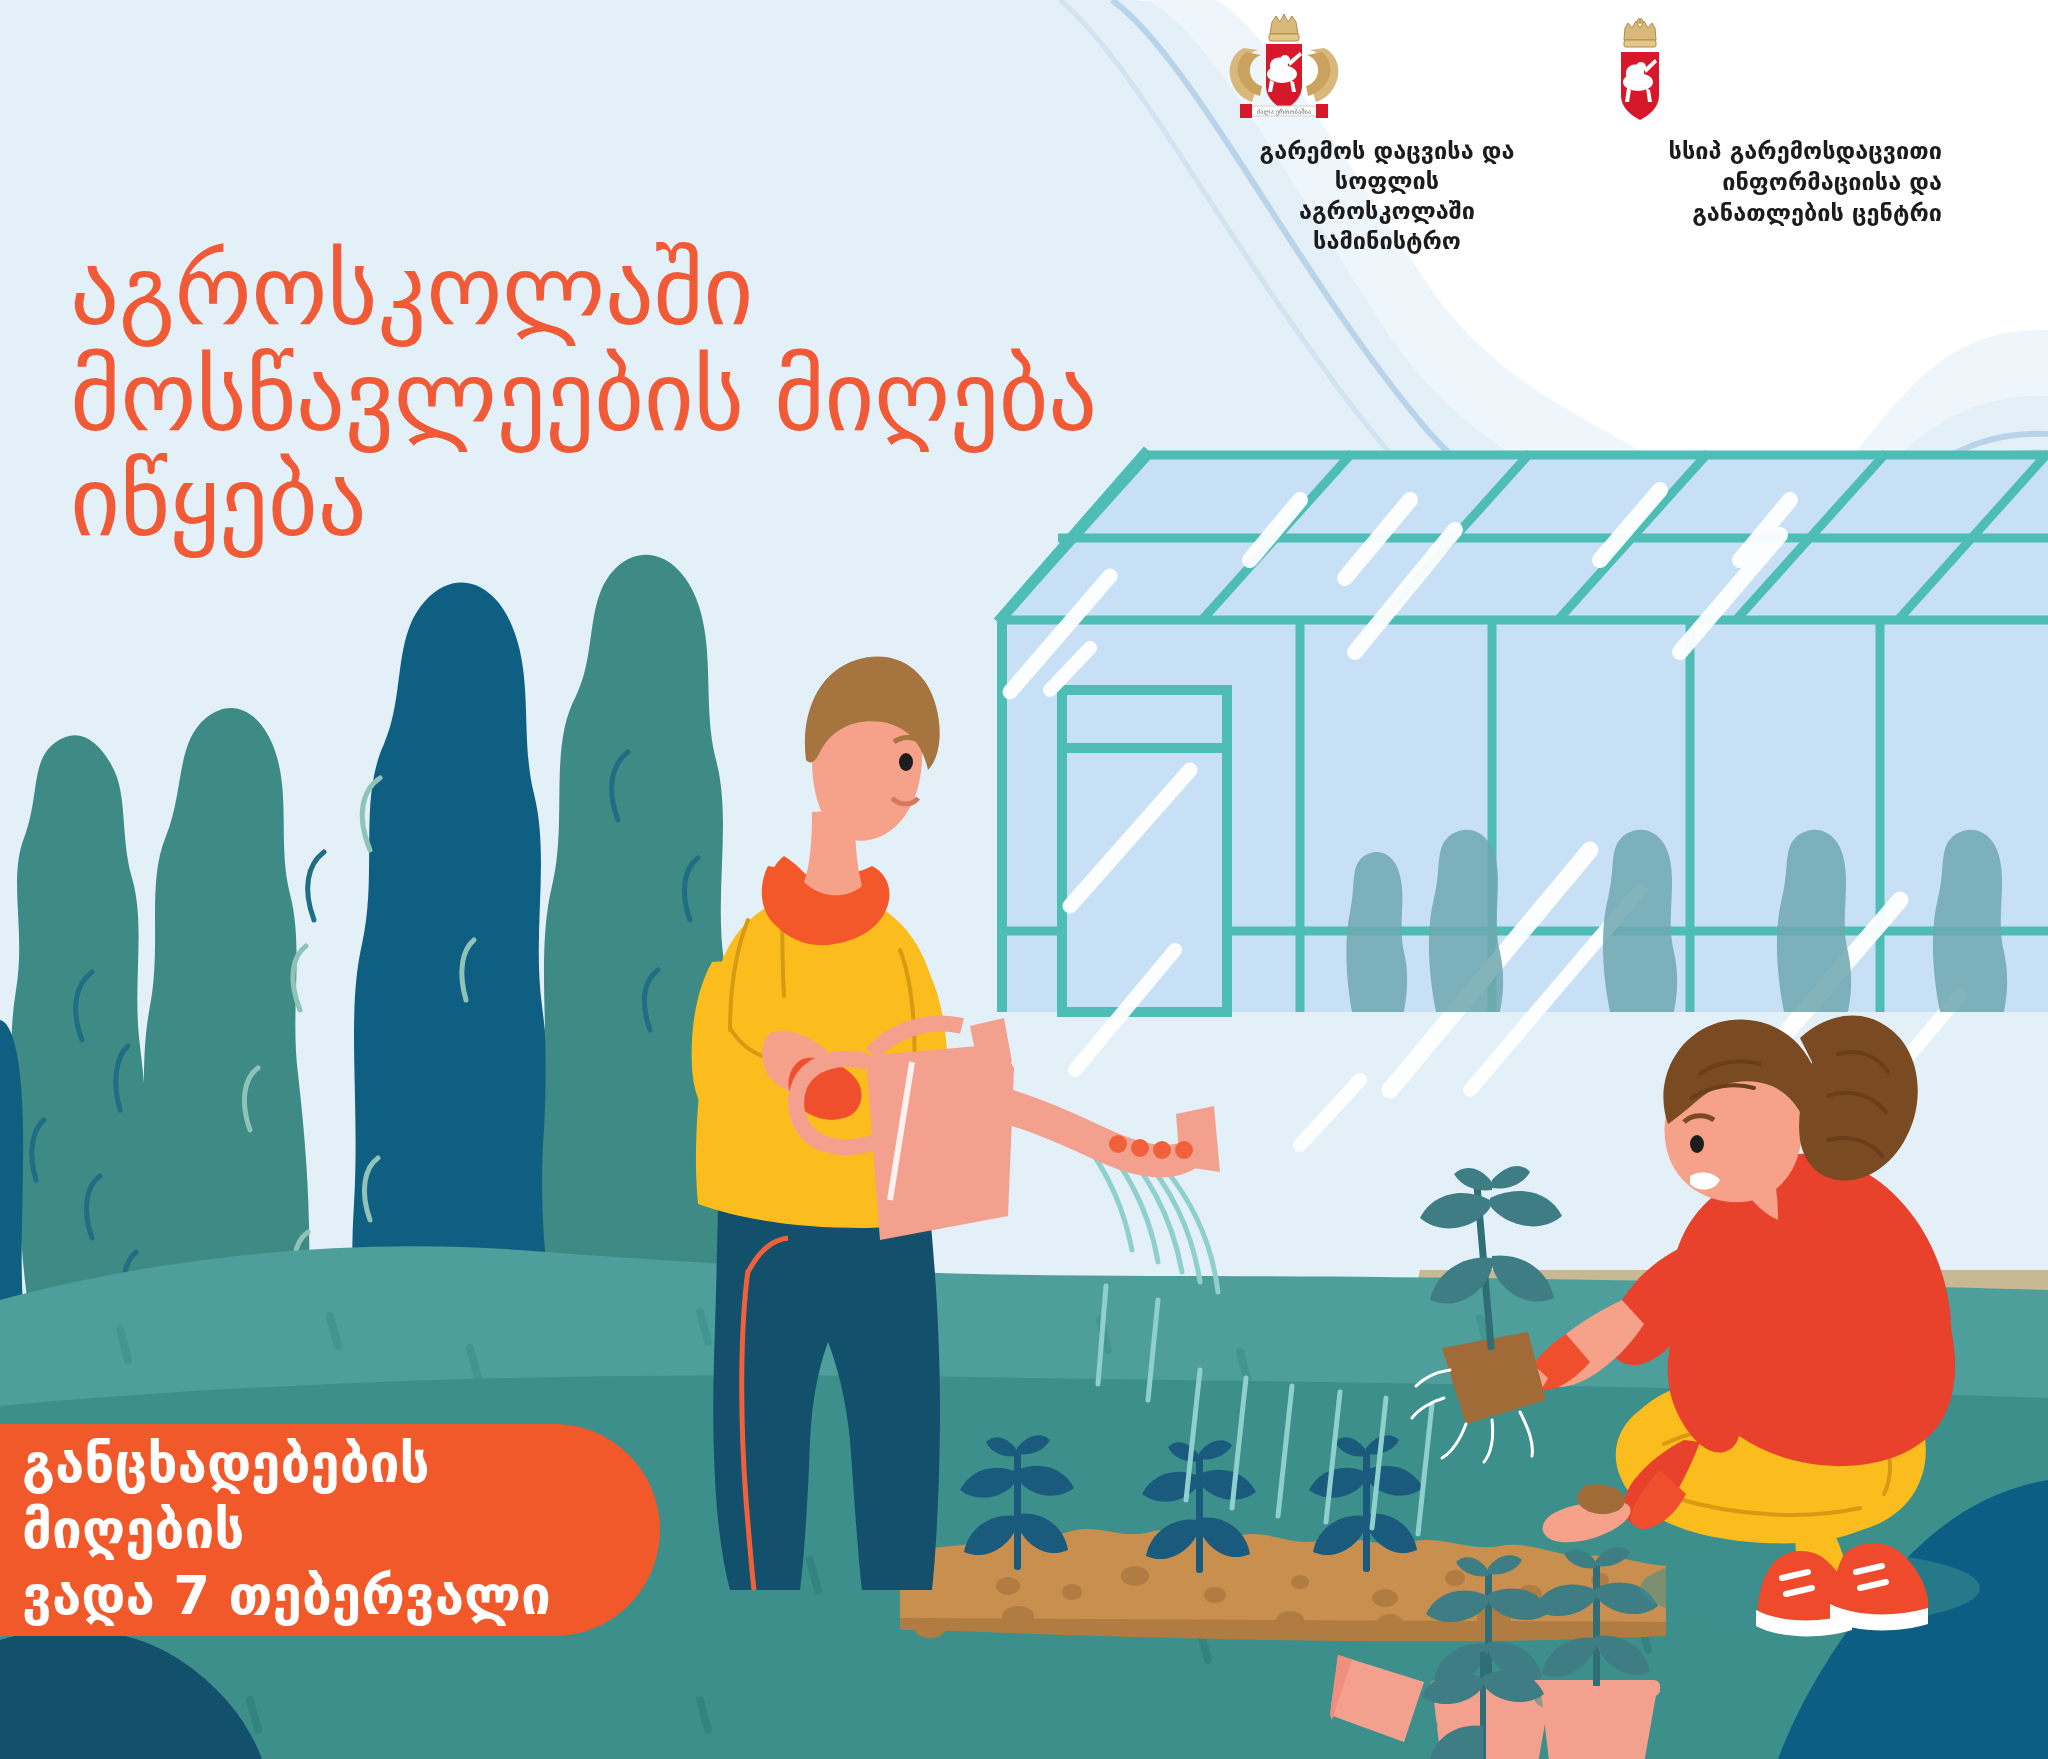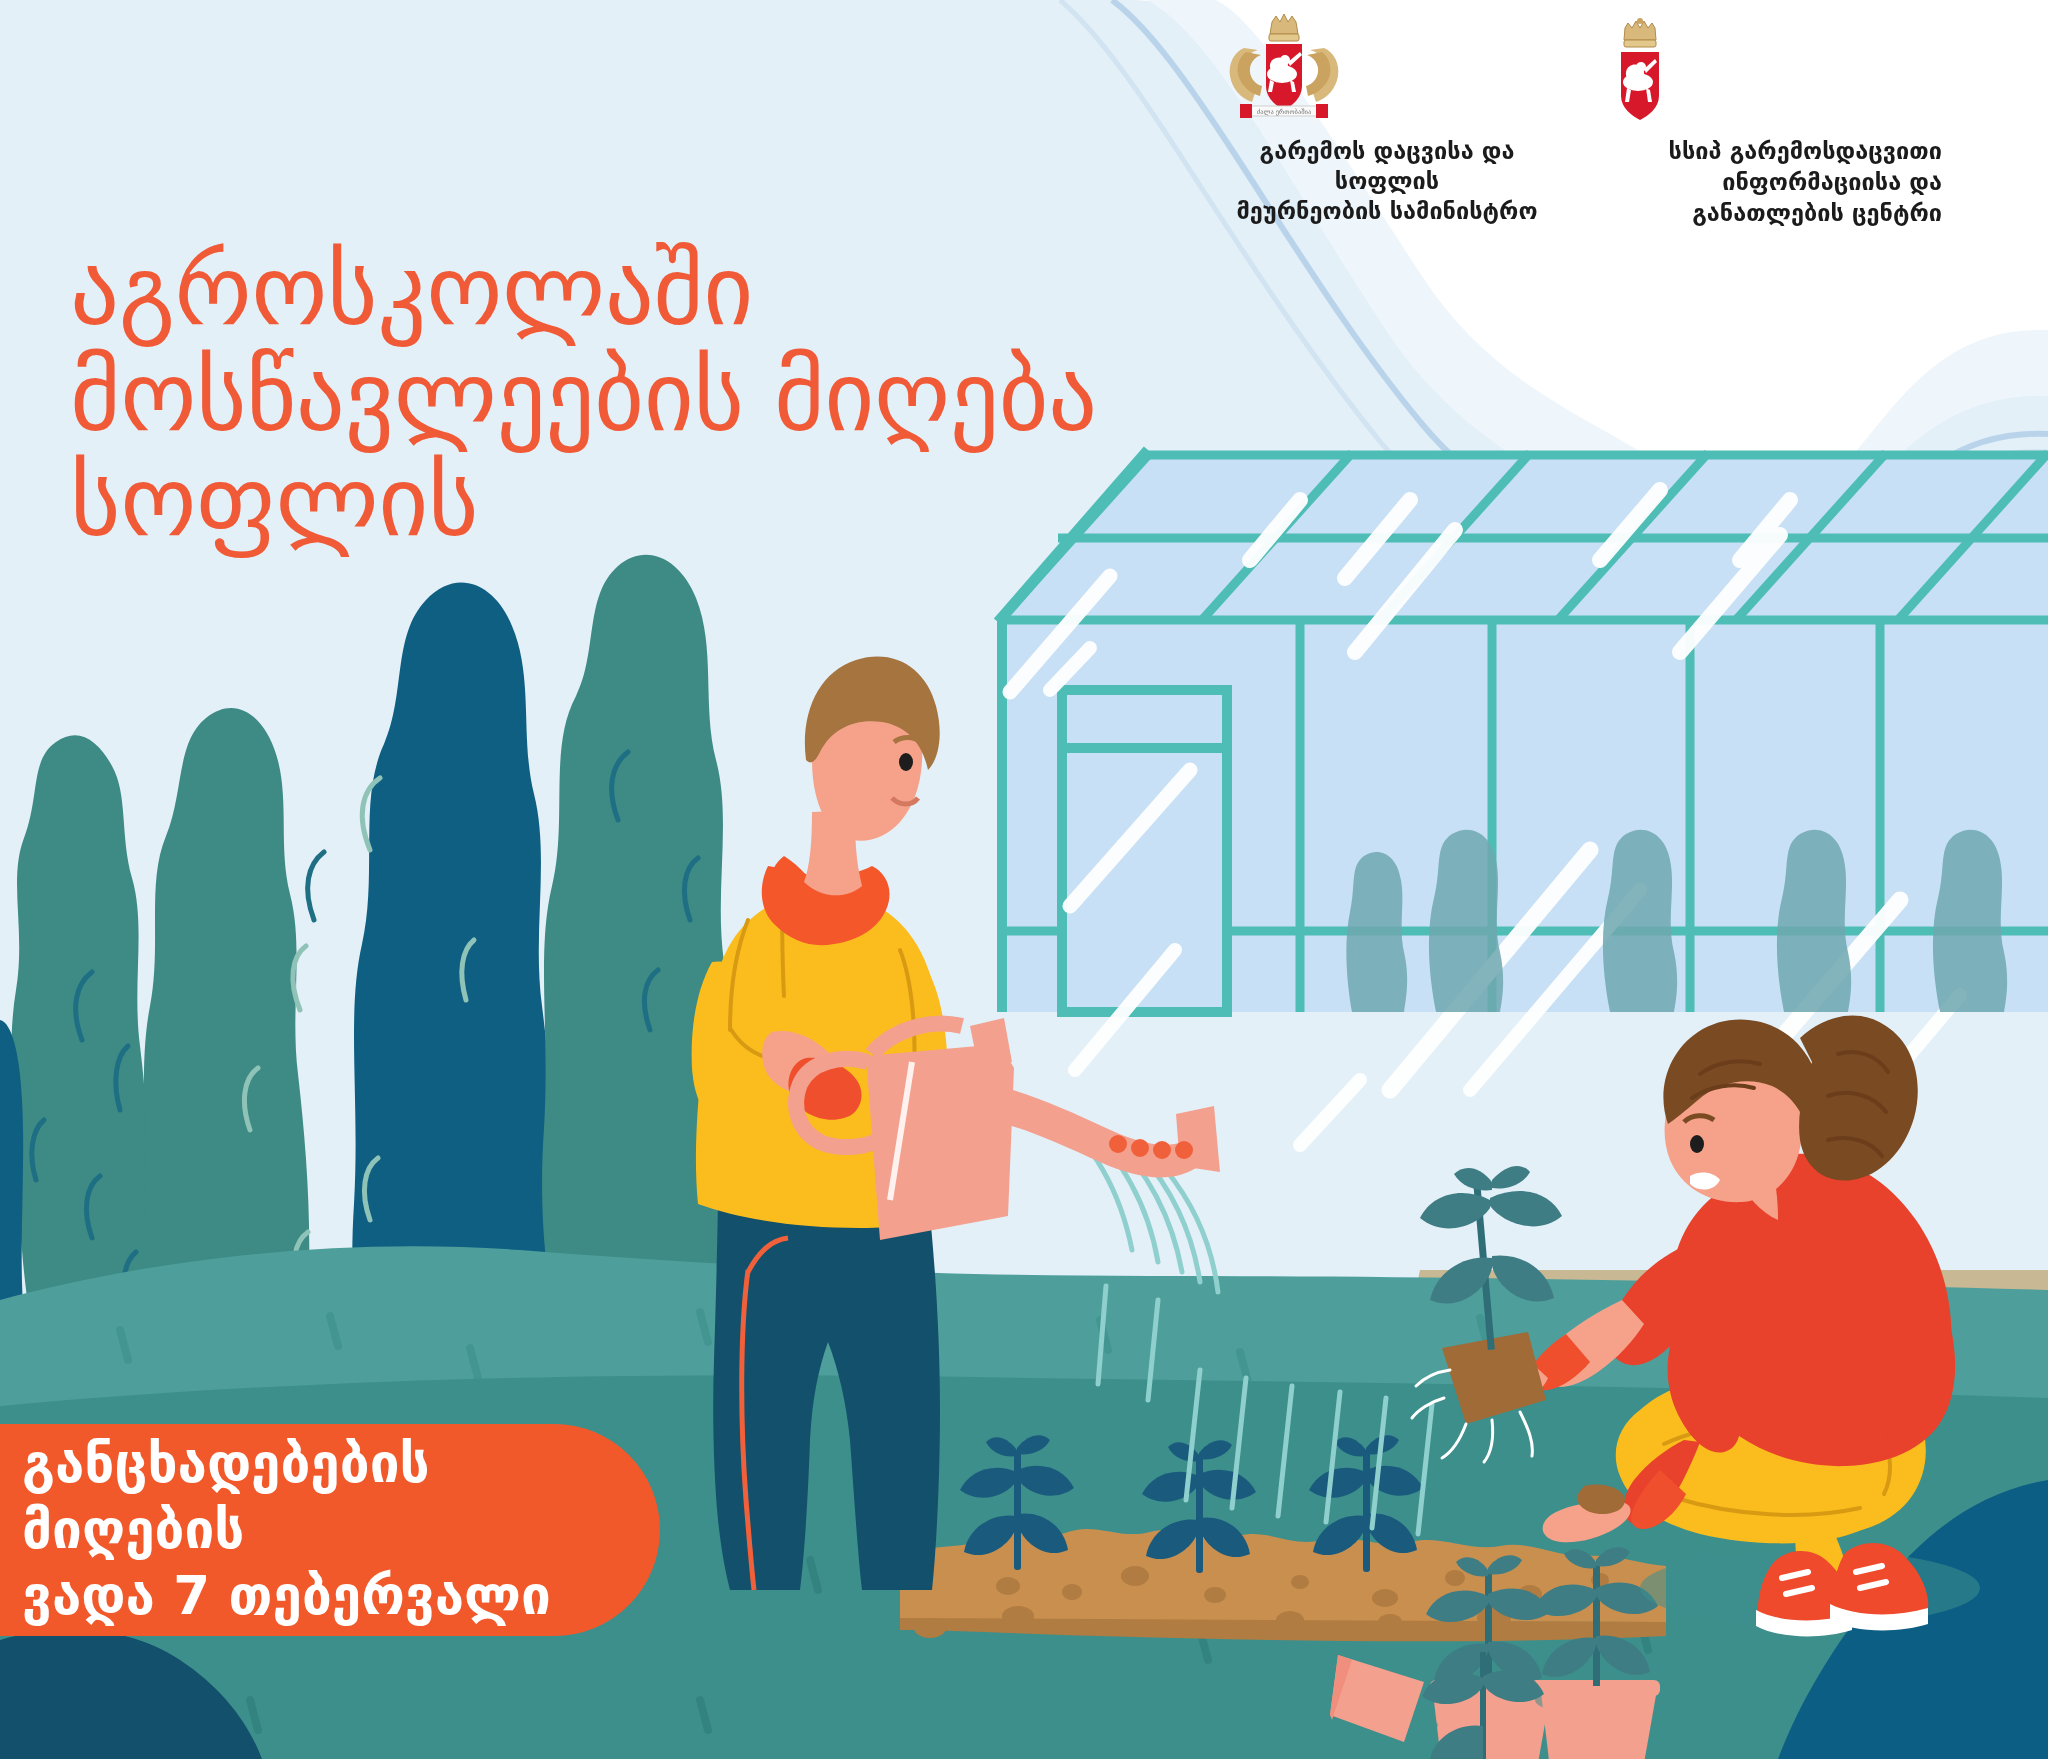--- a/index.html
+++ b/index.html
@@ -719,21 +719,21 @@
             <path d="M 68 66 L 70 78 L 74 78 L 72 68 Z"></path>
           </g>
 
           <path d="M 24 92 L 100 92 L 100 102 L 24 102 Z" fill="#fafafa" stroke="#cfcfcf" stroke-width="1"></path>
           <path d="M 18 90 L 30 90 L 30 104 L 18 104 Z" fill="#d7182a"></path>
           <path d="M 94 90 L 106 90 L 106 104 L 94 104 Z" fill="#d7182a"></path>
           <text x="62" y="100" font-size="6.5" text-anchor="middle" fill="#6d6d6d" font-family="'DejaVu Sans',sans-serif">ძალა ერთობაშია</text>
         </svg>
       </div>
       <div class="ministry-name">გარემოს დაცვისა და სოფლის
-მეურნეობის სამინისტრო</div>
+აგროსკოლაში სამინისტრო</div>
     </div>
 
     <div class="logo-col two">
       <div class="crest-wrap">
         <svg width="60" height="108" viewBox="0 0 60 108">
 
           <circle cx="30" cy="5" r="3" fill="#c9a35f"></circle>
           <path d="M 15 12 L 18 7 L 22 12 L 26 5 L 30 12 L 34 5 L 38 12 L 42 7 L 45 12 L 46 24 L 14 24 Z" fill="#d9b87c" stroke="#b08b48" stroke-width="1"></path>
           <rect x="14" y="24" width="32" height="7" rx="2" fill="#e3c88c" stroke="#b08b48" stroke-width="1"></rect>
 
@@ -750,20 +750,20 @@
         </svg>
       </div>
       <div class="centre-name">სსიპ გარემოსდაცვითი
 ინფორმაციისა და
 განათლების ცენტრი</div>
     </div>
   </div>
 
   <div id="headline">აგროსკოლაში
 მოსწავლეების მიღება
-სოფლის</div>
+იწყება</div>
 
   <div id="banner">
     <div id="banner-text">განცხადებების მიღების
 ვადა 7 თებერვალი</div>
   </div>
 
 </div>
 
 </body></html>

